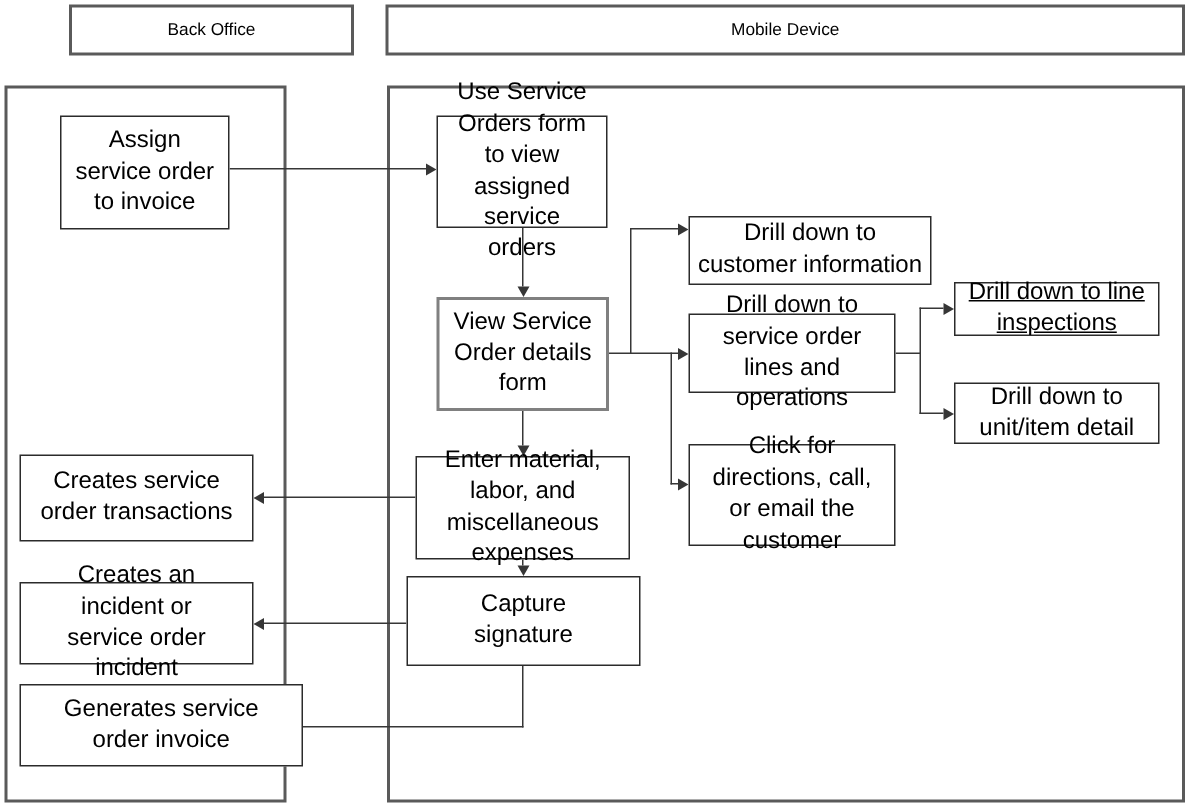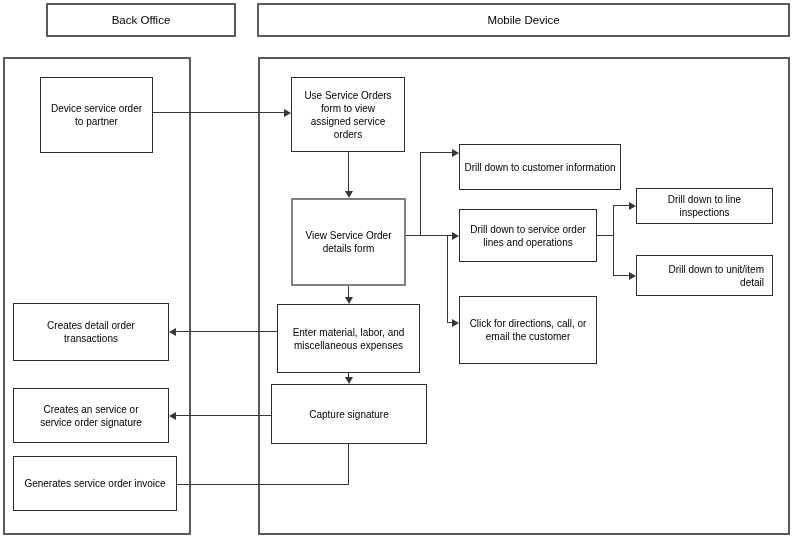--- a/index.html
+++ b/index.html
@@ -29,21 +29,21 @@
   }
   .node {
     position: absolute;
     border: 1px solid #2b2b2b;
     background: #ffffff;
     box-sizing: border-box;
     display: flex;
     align-items: center;
     justify-content: center;
     text-align: center;
-    font-size: 10px;
+    font-size: 16px;
     line-height: 1.3;
   }
   .node.gray { border: 2px solid #808080; }
   .hl { position: absolute; height: 1px; background: #363636; }
   .vl { position: absolute; width: 1px; background: #363636; }
   .arr { position: absolute; width: 0; height: 0; }
   .arr.right { border-top: 4px solid transparent; border-bottom: 4px solid transparent; border-left: 7px solid #363636; }
   .arr.left  { border-top: 4px solid transparent; border-bottom: 4px solid transparent; border-right: 7px solid #363636; }
   .arr.down  { border-left: 4px solid transparent; border-right: 4px solid transparent; border-top: 7px solid #363636; }
 </style>
@@ -91,39 +91,39 @@
   <div class="vl" style="left:348px; top:360px; height:17px;"></div>
   <div class="arr down" style="left:345px; top:377px;"></div>
 
   <div class="hl" style="left:176px; top:415px; width:95px;"></div>
   <div class="arr left" style="left:169px; top:412px;"></div>
 
   <div class="vl" style="left:348px; top:444px; height:41px;"></div>
   <div class="hl" style="left:176px; top:484px; width:173px;"></div>
   <div class="arr left" style="left:169px; top:481px;"></div>
 
-  <div class="node" style="left:40px; top:77px; width:113px; height:76px; padding:0 9px;">Device service order to partner</div>
+  <div class="node" style="left:40px; top:77px; width:113px; height:76px; padding:0 9px;">Assign service order to invoice</div>
 
-  <div class="node" style="left:13px; top:303px; width:156px; height:58px; padding:0 12px;">Creates detail order transactions</div>
+  <div class="node" style="left:13px; top:303px; width:156px; height:58px; padding:0 12px;">Creates service order transactions</div>
 
-  <div class="node" style="left:13px; top:388px; width:156px; height:55px; padding:0 16px;">Creates an service or service order signature</div>
+  <div class="node" style="left:13px; top:388px; width:156px; height:55px; padding:0 16px;">Creates an incident or service order incident</div>
 
-  <div class="node" style="left:13px; top:456px; width:164px; height:55px; padding:0 10px;">Generates service order invoice</div>
+  <div class="node" style="left:13px; top:456px; width:189px; height:55px; padding:0 10px;">Generates service order invoice</div>
 
   <div class="node" style="left:291px; top:77px; width:114px; height:75px; padding:0 10px;">Use Service Orders form to view assigned service orders</div>
 
-  <div class="node gray" style="left:291px; top:198px; width:115px; height:88px; padding:0 9px;">View Service Order details form</div>
+  <div class="node gray" style="left:291px; top:198px; width:115px; height:76px; padding:0 9px;">View Service Order details form</div>
 
   <div class="node" style="left:459px; top:144px; width:162px; height:46px; padding:0 3px;">Drill down to customer information</div>
 
   <div class="node" style="left:459px; top:209px; width:138px; height:53px; padding:10px 8px;">Drill down to service order lines and operations</div>
 
-  <div class="node" style="left:636px; top:188px; width:137px; height:36px; padding:16px 8px;">Drill down to line inspections</div>
+  <div class="node" style="left:636px; top:188px; width:137px; height:36px; padding:16px 8px;text-decoration:underline;">Drill down to line inspections</div>
 
-  <div class="node" style="left:636px; top:255px; width:137px; height:41px; padding:0 8px;text-align:right;">Drill down to unit/item detail</div>
+  <div class="node" style="left:636px; top:255px; width:137px; height:41px; padding:0 8px;">Drill down to unit/item detail</div>
 
   <div class="node" style="left:459px; top:296px; width:138px; height:68px; padding:0 7px;">Click for directions, call, or email the customer</div>
 
   <div class="node" style="left:277px; top:304px; width:143px; height:69px; padding:0 8px;">Enter material, labor, and miscellaneous expenses</div>
 
   <div class="node" style="left:271px; top:384px; width:156px; height:60px; padding:0 24px;">Capture signature</div>
 
 </div>
 
 </body></html>

